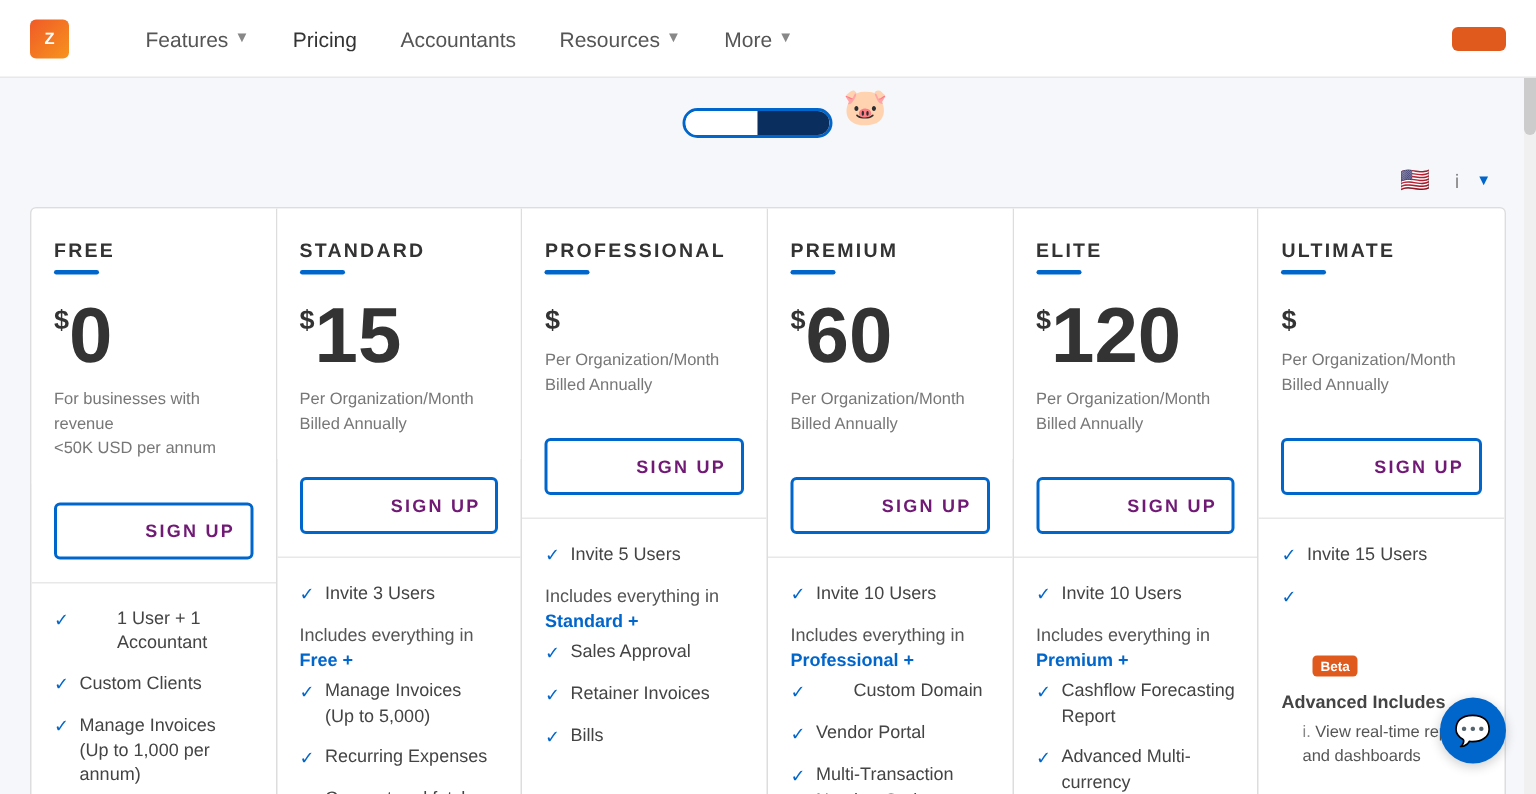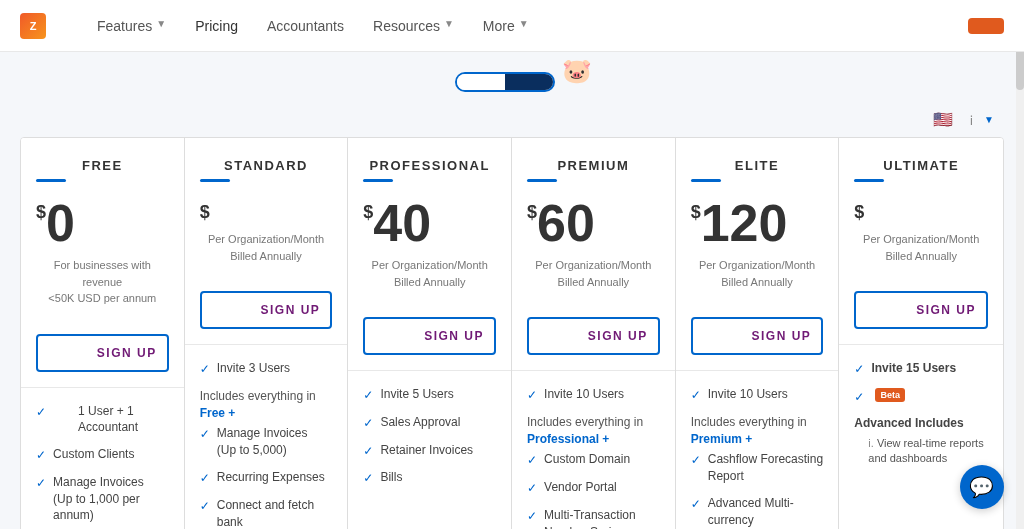--- a/index.html
+++ b/index.html
@@ -51,21 +51,21 @@
       gap: 5px;
       flex: 1;
     }
     .nav-item {
       padding: 6px 12px;
       color: #555;
       font-size: 14px;
       cursor: pointer;
       border-radius: 3px;
       display: flex;
-      align-items: flex-start;
+      align-items: center;
       gap: 4px;
     }
     .nav-item.active { color: #333; font-weight: 500; }
     .nav-arrow { font-size: 10px; color: #888; }
     .navbar-right { display: flex; align-items: center; gap: 10px; }
     .signup-btn {
       background: #e05a1e;
       color: white;
       padding: 8px 18px;
       border-radius: 4px;
@@ -147,21 +147,20 @@
     .plan-col {
       border-right: 1px solid #ddd;
       display: flex;
       flex-direction: column;
     }
     .plan-col:last-child { border-right: none; }
 
     .plan-header {
       padding: 20px 15px 15px;
       background: white;
-      text-align: center;
     }
     .plan-name {
       font-size: 13px;
       font-weight: 700;
       letter-spacing: 1.5px;
       color: #333;
       margin-bottom: 6px;
     }
     .plan-underline {
       height: 3px;
@@ -244,20 +243,21 @@
     .beta-badge {
       display: inline-block;
       background: #e05a1e;
       color: white;
       font-size: 9px;
       font-weight: 700;
       padding: 1px 5px;
       border-radius: 3px;
       margin-left: 4px;
       vertical-align: middle;
+      margin-top: 48px;
     }
     .advanced-label {
       font-size: 12px;
       font-weight: 600;
       color: #444;
       margin-top: 8px;
       margin-bottom: 6px;
     }
     .sub-feature {
       font-size: 11px;
@@ -379,20 +379,21 @@
 (Up to 1,000 per annum)</span>
           </div>
         </div>
       </div>
       <div class="plan-col">
         <div class="plan-header">
           <div class="plan-name">STANDARD</div>
           <div class="plan-underline"></div>
           <div class="plan-price-row">
             <span class="price-dollar">$</span>
+            <span class="price-amount">15</span>
           </div>
           <div class="price-desc" style="white-space: pre-line;">Per Organization/Month
 Billed Annually</div>
         </div>
         <div class="plan-signup-btn">SIGN UP</div>
         <div class="plan-divider"></div>
         <div class="plan-features">
           <div class="feature-item">
             <span class="check-icon">✓</span>
             <span style="white-space: pre-line;">Invite 3 Users</span>
@@ -414,32 +415,32 @@
 bank feeds provider</span>
           </div>
         </div>
       </div>
       <div class="plan-col">
         <div class="plan-header">
           <div class="plan-name">PROFESSIONAL</div>
           <div class="plan-underline"></div>
           <div class="plan-price-row">
             <span class="price-dollar">$</span>
-            <span class="price-amount">40</span>
           </div>
           <div class="price-desc" style="white-space: pre-line;">Per Organization/Month
 Billed Annually</div>
         </div>
         <div class="plan-signup-btn">SIGN UP</div>
         <div class="plan-divider"></div>
         <div class="plan-features">
           <div class="feature-item">
             <span class="check-icon">✓</span>
             <span style="white-space: pre-line;">Invite 5 Users</span>
           </div>
+          <div class="includes-text">Includes everything in <span class="includes-link">Standard +</span></div>
           <div class="feature-item">
             <span class="check-icon">✓</span>
             <span style="white-space: pre-line;">Sales Approval</span>
           </div>
           <div class="feature-item">
             <span class="check-icon">✓</span>
             <span style="white-space: pre-line;">Retainer Invoices</span>
           </div>
           <div class="feature-item">
             <span class="check-icon">✓</span>
@@ -461,21 +462,21 @@
         <div class="plan-signup-btn">SIGN UP</div>
         <div class="plan-divider"></div>
         <div class="plan-features">
           <div class="feature-item">
             <span class="check-icon">✓</span>
             <span style="white-space: pre-line;">Invite 10 Users</span>
           </div>
           <div class="includes-text">Includes everything in <span class="includes-link">Professional +</span></div>
           <div class="feature-item">
             <span class="check-icon">✓</span>
-            <span style="white-space: pre-line;">Custom Domain</span>
+            <span style="white-space: pre-line; margin-left: 25px;">Custom Domain</span>
           </div>
           <div class="feature-item">
             <span class="check-icon">✓</span>
             <span style="white-space: pre-line;">Vendor Portal</span>
           </div>
           <div class="feature-item">
             <span class="check-icon">✓</span>
             <span style="white-space: pre-line;">Multi-Transaction
 Number Series</span>
           </div>
@@ -520,21 +521,21 @@
             <span class="price-dollar">$</span>
           </div>
           <div class="price-desc" style="white-space: pre-line;">Per Organization/Month
 Billed Annually</div>
         </div>
         <div class="plan-signup-btn">SIGN UP</div>
         <div class="plan-divider"></div>
         <div class="plan-features">
           <div class="feature-item">
             <span class="check-icon">✓</span>
-            <span style="white-space: pre-line; font-weight: bold;">Invite 15 Users</span>
+            <span style="white-space: pre-line;">Invite 15 Users</span>
           </div>
           <div class="feature-item">
             <span class="check-icon">✓</span>
             <span class="beta-badge">Beta</span>
           </div>
           <div class="advanced-label">Advanced Includes</div>
           <div class="sub-feature" style="white-space: pre-line;">View real-time reports
 and dashboards</div>
         </div>
       </div>

